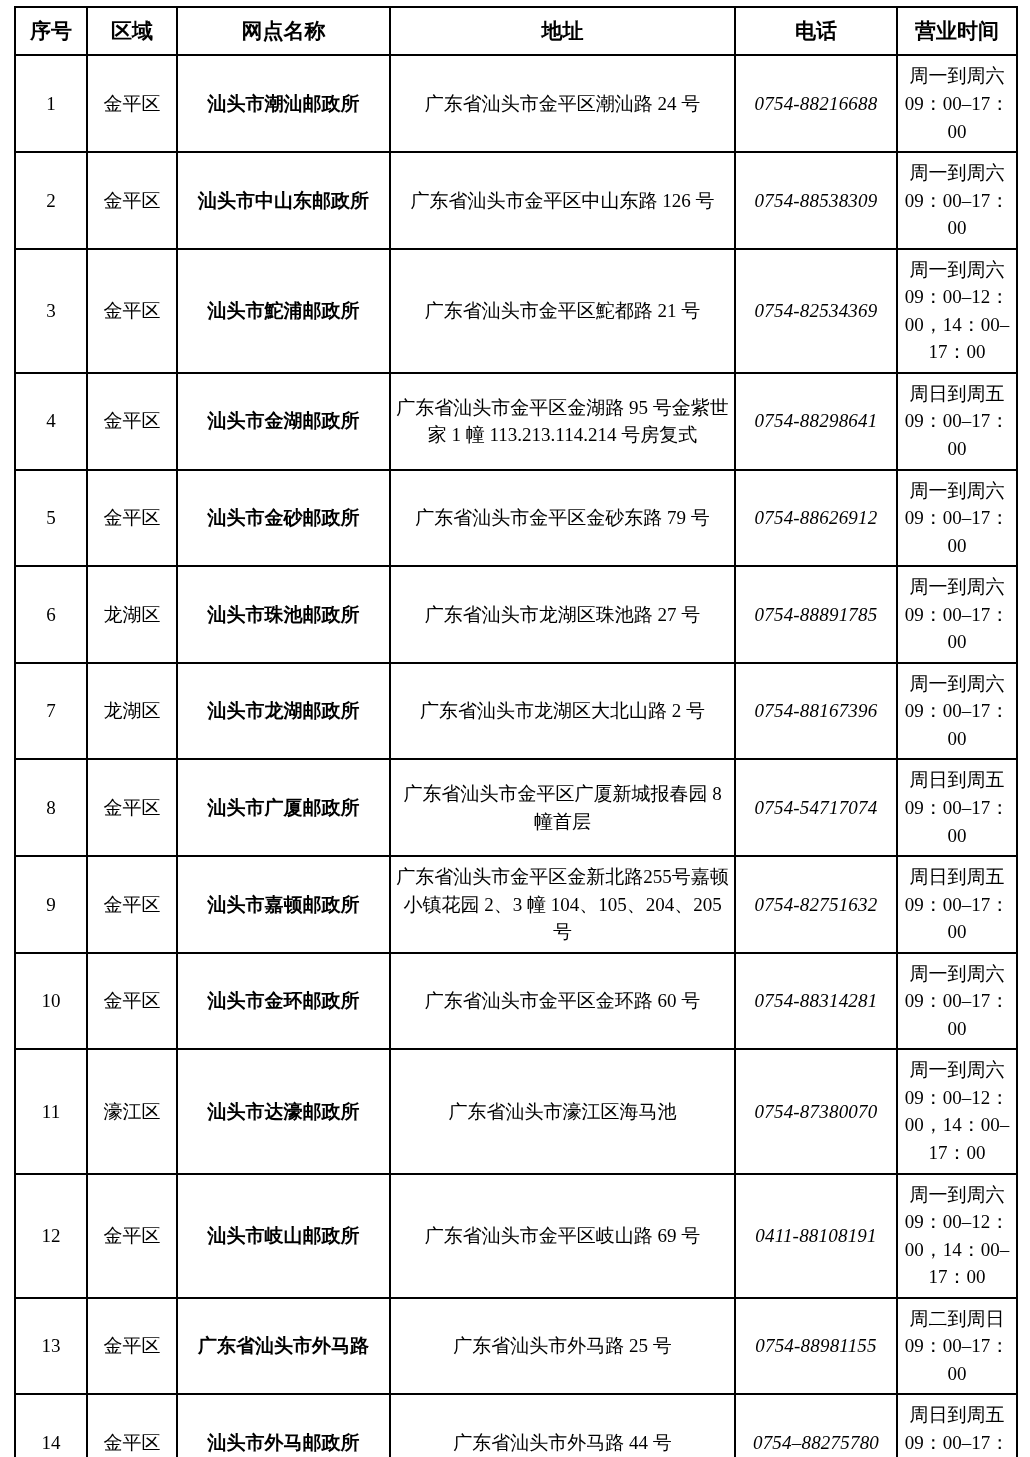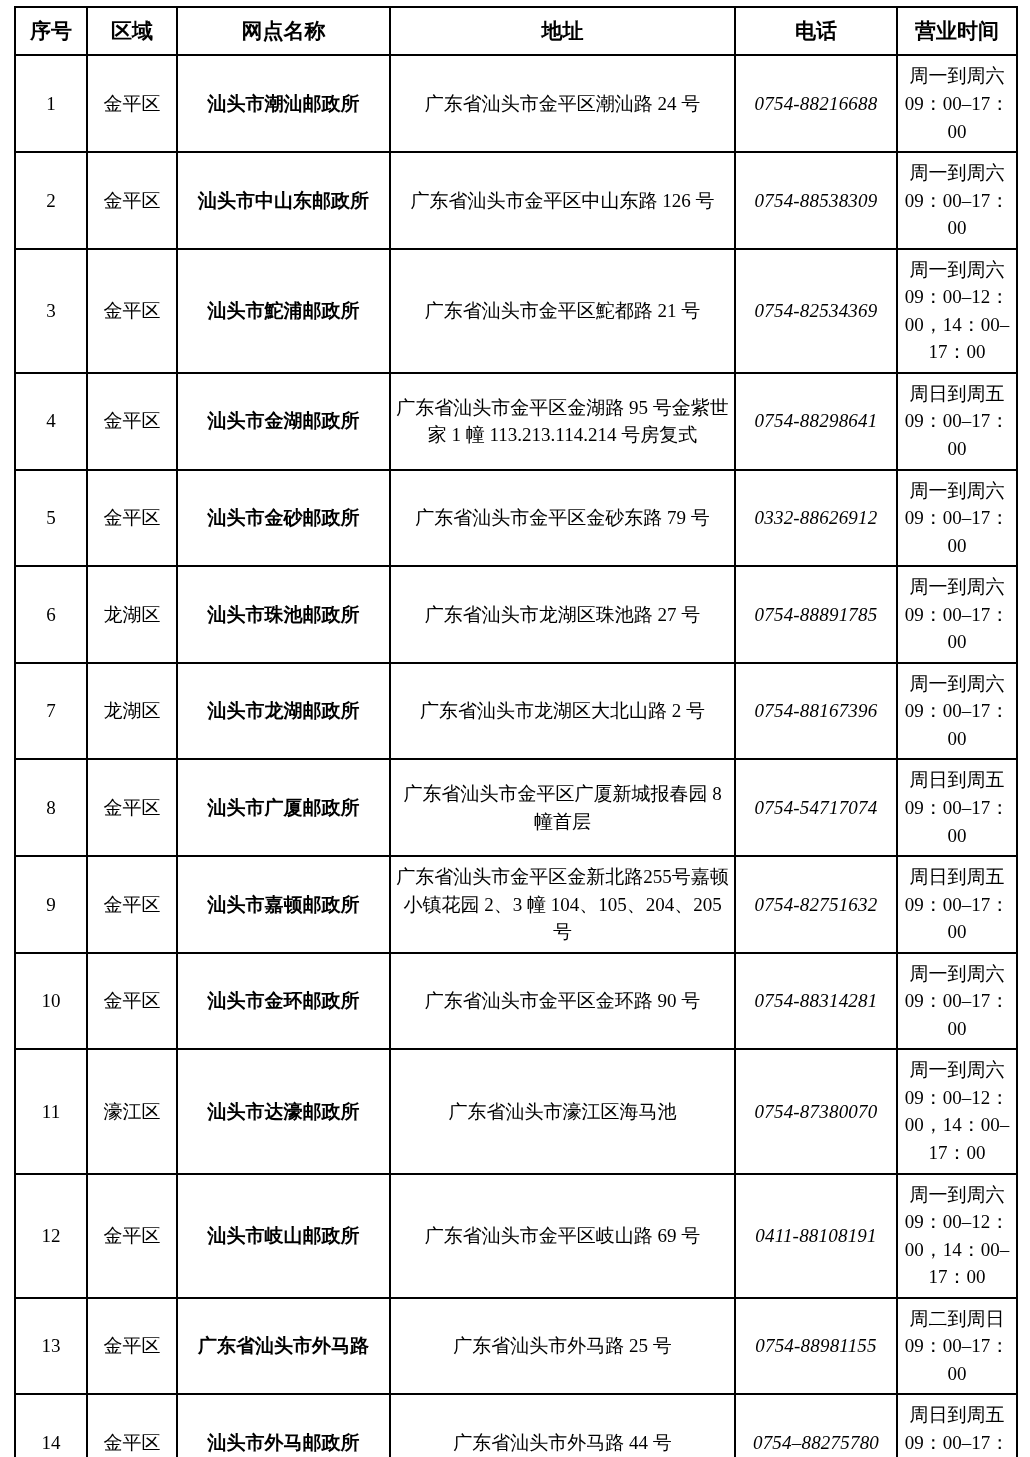--- a/index.html
+++ b/index.html
@@ -106,21 +106,21 @@
           <td class="cell-name">汕头市金湖邮政所</td>
           <td class="cell-addr">广东省汕头市金平区金湖路 95 号金紫世家 1 幢 113.213.114.214 号房复式</td>
           <td class="cell-phone">0754-88298641</td>
           <td class="cell-hours">周日到周五 09：00–17：00</td>
         </tr>
         <tr>
           <td class="cell-index">5</td>
           <td class="cell-area">金平区</td>
           <td class="cell-name">汕头市金砂邮政所</td>
           <td class="cell-addr">广东省汕头市金平区金砂东路 79 号</td>
-          <td class="cell-phone">0332-88626912</td>
+          <td class="cell-phone">0754-88626912</td>
           <td class="cell-hours">周一到周六 09：00–17：00</td>
         </tr>
         <tr>
           <td class="cell-index">6</td>
           <td class="cell-area">龙湖区</td>
           <td class="cell-name">汕头市珠池邮政所</td>
           <td class="cell-addr">广东省汕头市龙湖区珠池路 27 号</td>
           <td class="cell-phone">0754-88891785</td>
           <td class="cell-hours">周一到周六 09：00–17：00</td>
         </tr>
@@ -145,21 +145,21 @@
           <td class="cell-area">金平区</td>
           <td class="cell-name">汕头市嘉顿邮政所</td>
           <td class="cell-addr">广东省汕头市金平区金新北路255号嘉顿小镇花园 2、3 幢 104、105、204、205 号</td>
           <td class="cell-phone">0754-82751632</td>
           <td class="cell-hours">周日到周五 09：00–17：00</td>
         </tr>
         <tr>
           <td class="cell-index">10</td>
           <td class="cell-area">金平区</td>
           <td class="cell-name">汕头市金环邮政所</td>
-          <td class="cell-addr">广东省汕头市金平区金环路 90 号</td>
+          <td class="cell-addr">广东省汕头市金平区金环路 60 号</td>
           <td class="cell-phone">0754-88314281</td>
           <td class="cell-hours">周一到周六 09：00–17：00</td>
         </tr>
         <tr>
           <td class="cell-index">11</td>
           <td class="cell-area">濠江区</td>
           <td class="cell-name">汕头市达濠邮政所</td>
           <td class="cell-addr">广东省汕头市濠江区海马池</td>
           <td class="cell-phone">0754-87380070</td>
           <td class="cell-hours">周一到周六 09：00–12：00，14：00–17：00</td>

